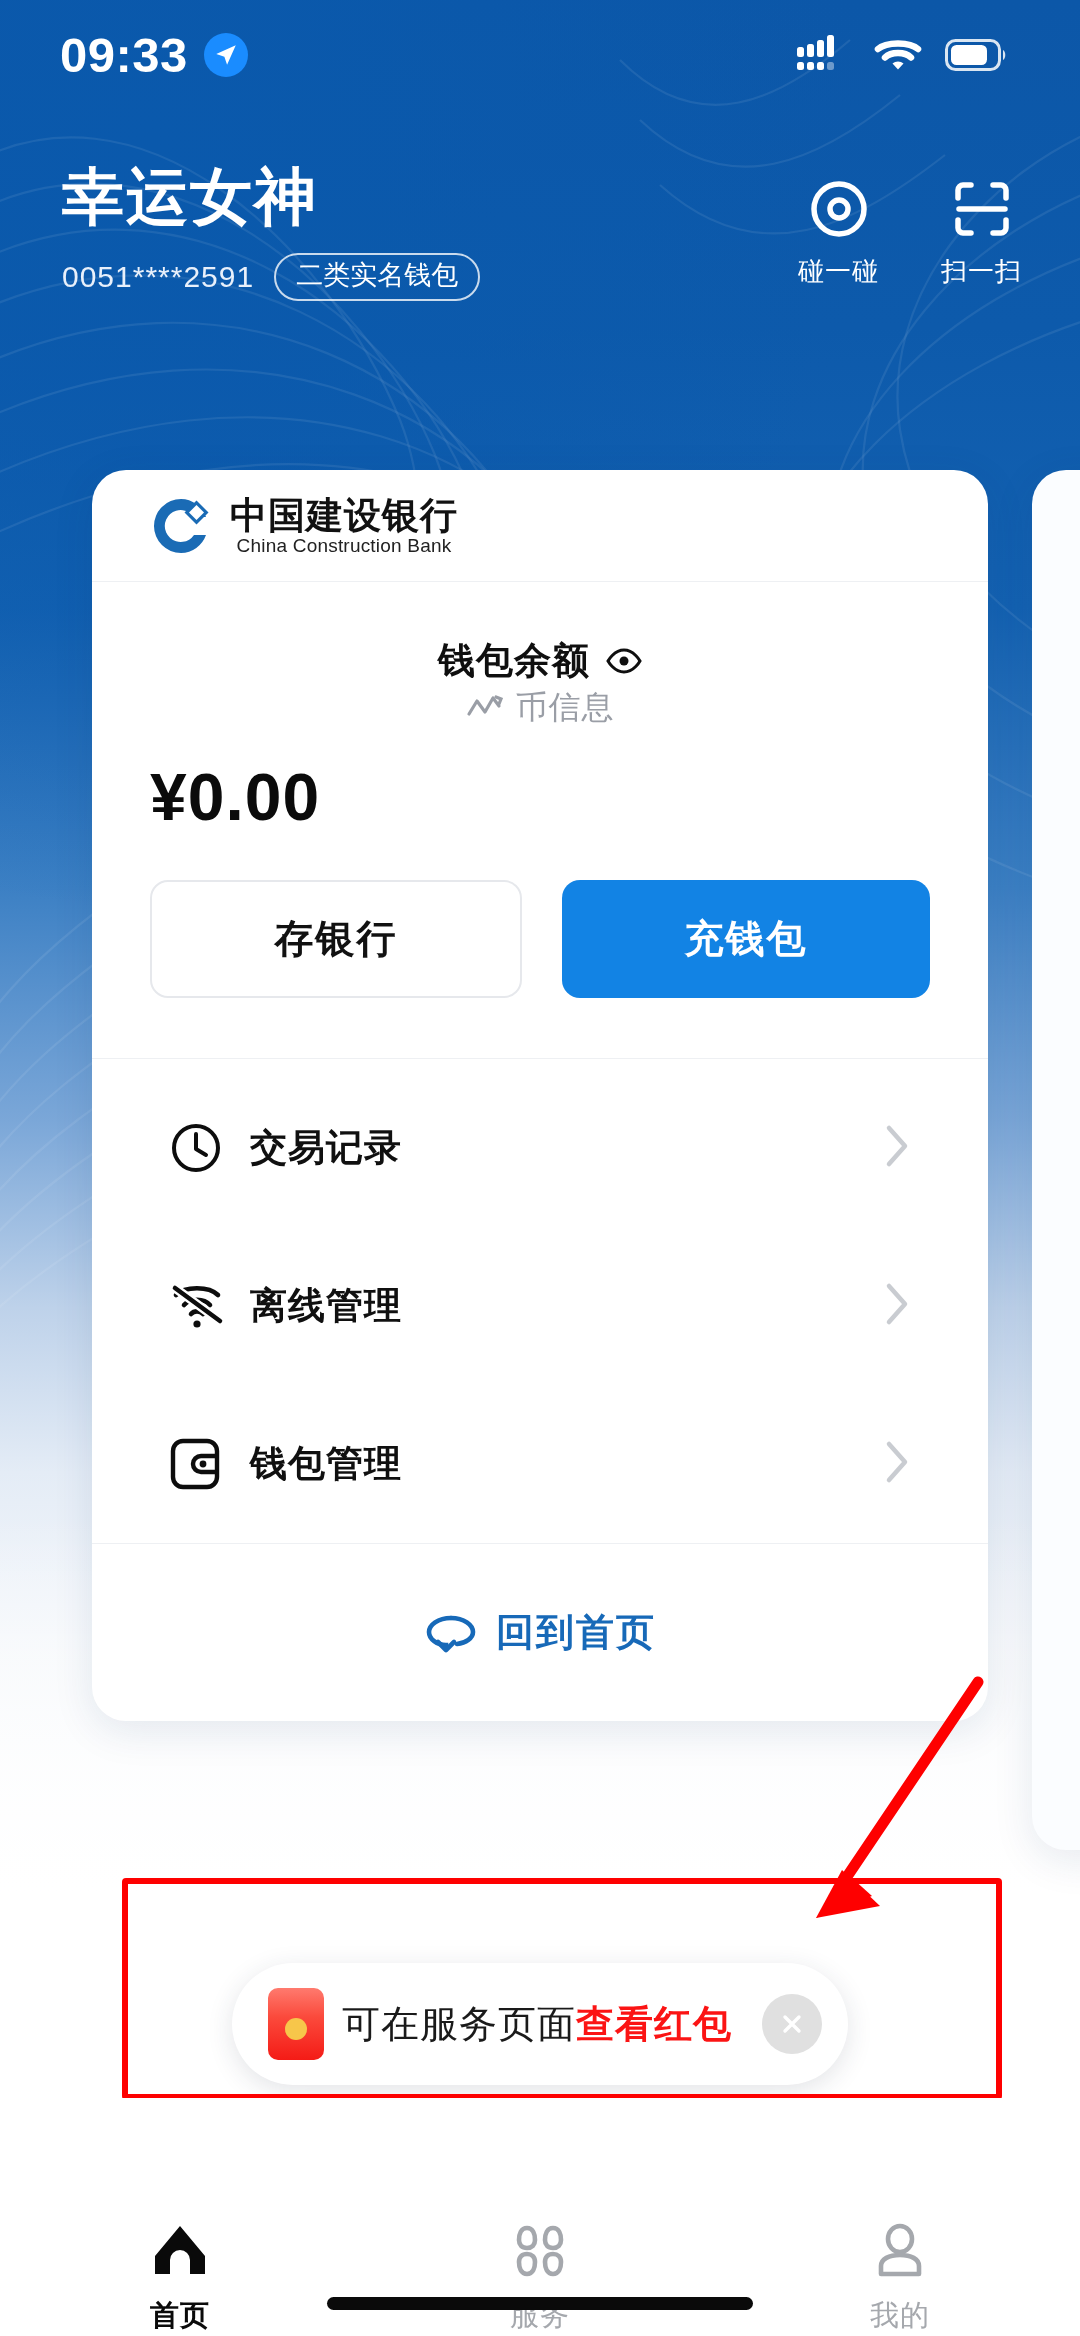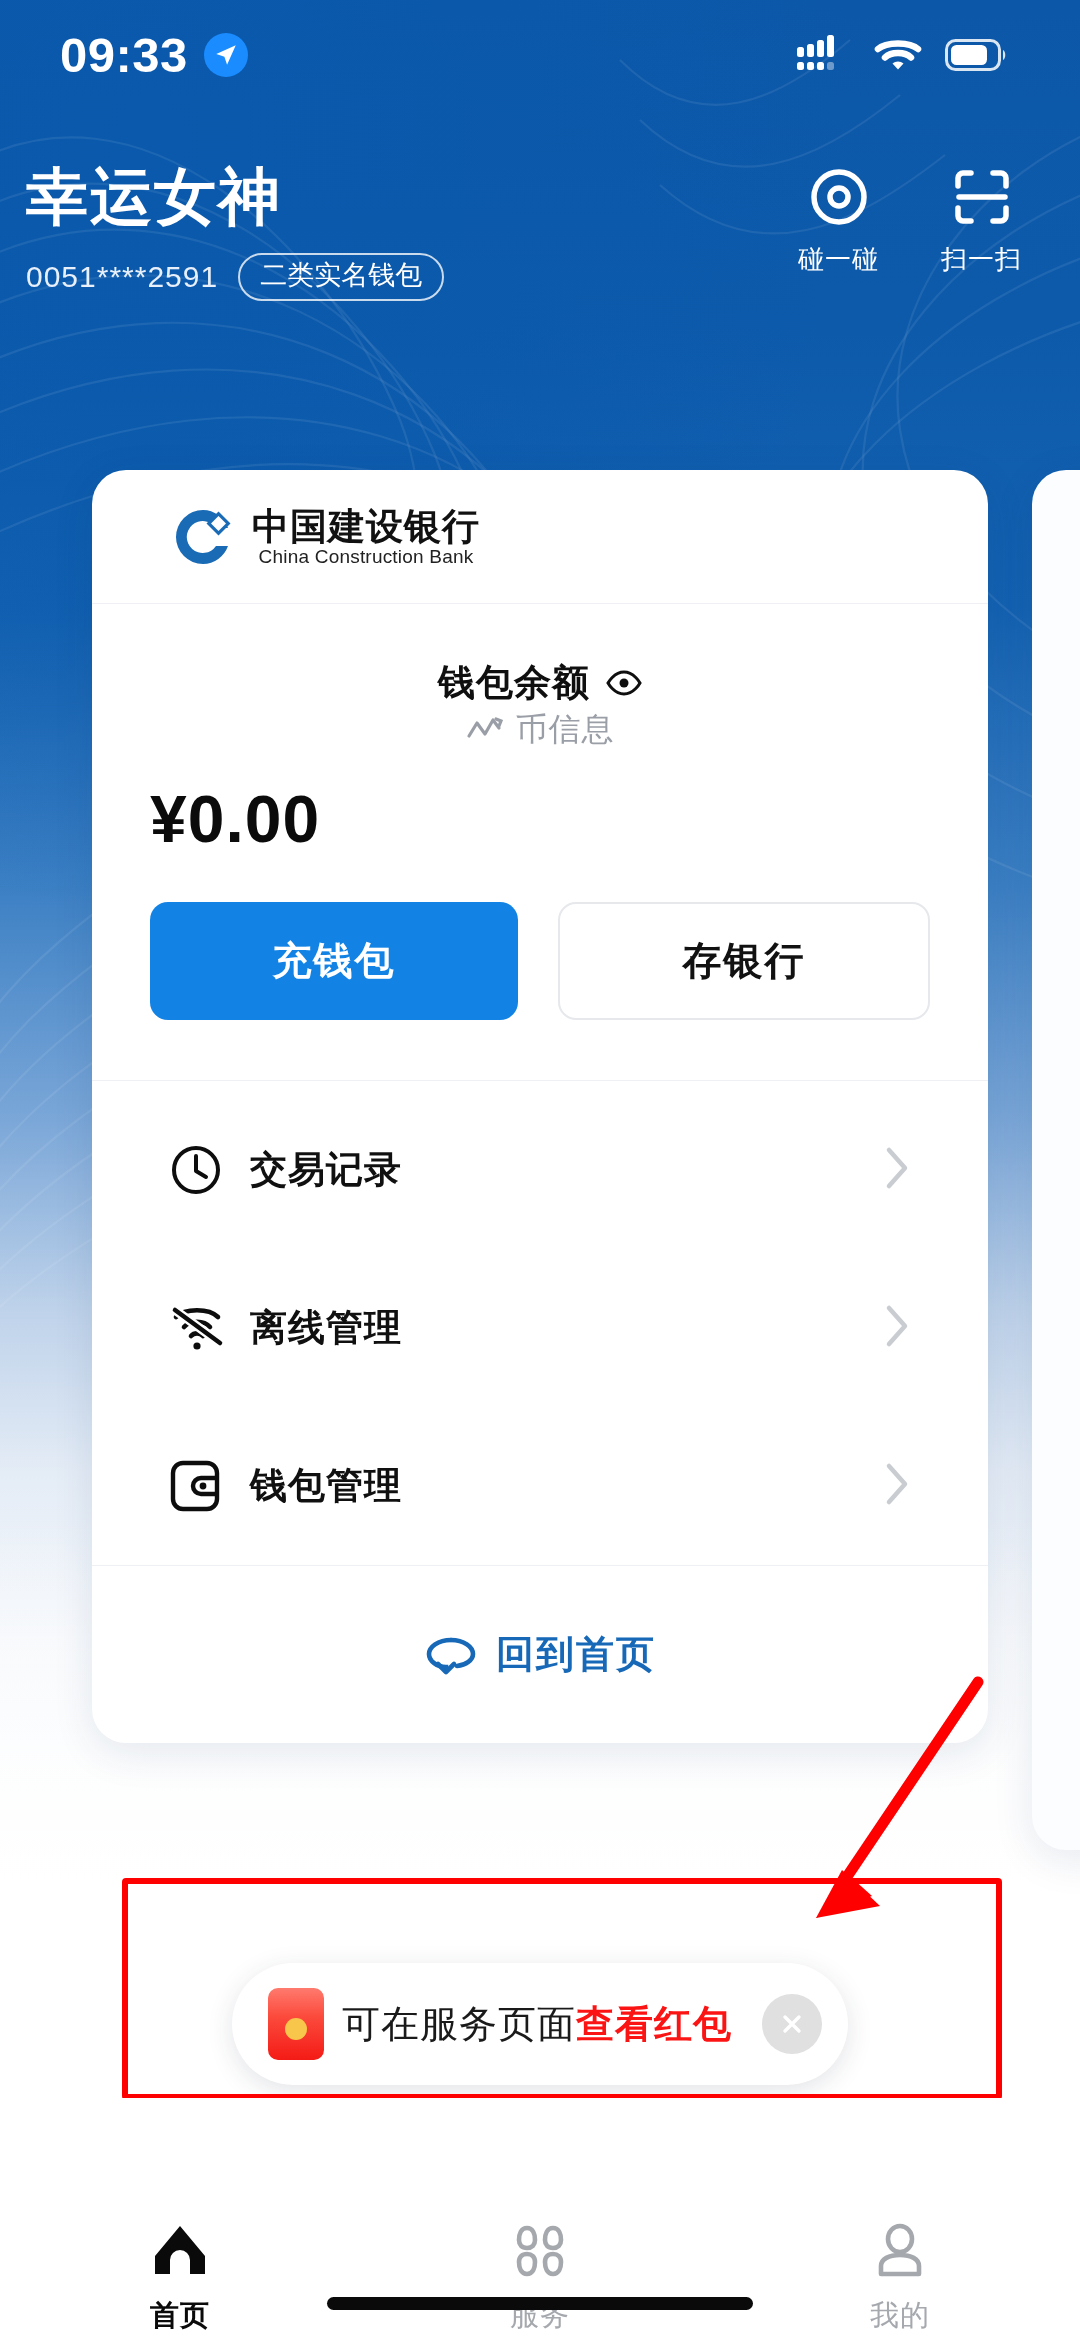--- a/index.html
+++ b/index.html
@@ -46,22 +46,22 @@
   }
   .sb-left { display:flex; align-items:center; gap:16px; }
   .sb-time { font-size:49px; font-weight:700; letter-spacing:.5px; line-height:1; }
   .loc-badge {
     width:44px; height:44px; border-radius:50%; background:#1a8cff;
     display:flex; align-items:center; justify-content:center; flex:none;
   }
   .sb-right { display:flex; align-items:center; gap:22px; }
 
   
-  .header { position:absolute; left:0; right:0; top:152px; padding:0 58px 0 26px;
-            display:flex; justify-content:space-between; align-items:flex-start; }
+  .header { position:absolute; left:0; right:0; top:152px; padding:0 58px 0 62px;
+            display:flex; justify-content:space-between; align-items:center; }
   .hdr-left { padding-top:10px; }
   .hdr-title { color:#fff; font-size:62px; font-weight:700; letter-spacing:2px; line-height:1.12; }
   .hdr-sub { margin-top:22px; display:flex; align-items:center; gap:20px; }
   .hdr-acct { color:#e8f0fb; font-size:30px; letter-spacing:1px; font-weight:400; }
   .hdr-badge {
     border:2px solid rgba(255,255,255,.78); border-radius:30px;
     padding:6px 20px 8px; color:#fff; font-size:27px; line-height:1.1; white-space:nowrap;
   }
   .hdr-actions { display:flex; gap:62px; padding-top:14px; }
   .hdr-act { display:flex; flex-direction:column; align-items:center; gap:14px; }
@@ -72,21 +72,21 @@
     position:absolute; left:92px; top:470px; width:896px;
     background:#fff; border-radius:34px;
     box-shadow:0 10px 40px rgba(17,52,95,.10);
     overflow:hidden;
   }
   .card-peek {
     position:absolute; left:1032px; top:470px; width:200px; height:1380px;
     background:#fbfdff; border-radius:34px;
     box-shadow:0 10px 40px rgba(17,52,95,.10);
   }
-  .card-logo { height:134px; display:flex; align-items:center; padding-left:80px;
+  .card-logo { height:112px; display:flex; align-items:center; padding-left:58px;
                border-bottom:1px solid #eef0f3; }
   .logo-wrap { display:flex; align-items:center; gap:18px; }
   .logo-txt { display:flex; flex-direction:column; gap:2px; }
   .logo-cn { font-size:37px; font-weight:700; color:#111; letter-spacing:1px; line-height:1; }
   .logo-en { font-size:19px; color:#222; letter-spacing:.2px; line-height:1;text-align:center; }
 
   .card-balance { padding:54px 58px 0; }
   .bal-row { display:flex; align-items:center; justify-content:space-between;flex-direction:column; }
   .bal-label-wrap { display:flex; align-items:center; gap:16px; }
   .bal-label { font-size:37px; font-weight:700; color:#0f0f0f; letter-spacing:1px; }
@@ -276,22 +276,22 @@
             <path d="M3 20 L11 7 L19 18 L27 4 L33 12" fill="none" stroke="#9a9ea6" stroke-width="3.2" stroke-linecap="round" stroke-linejoin="round"></path>
             <path d="M30 3 L35 5 L33 10" fill="none" stroke="#9a9ea6" stroke-width="3.2" stroke-linecap="round"></path>
           </svg>
           <div class="coin-info-txt">币信息</div>
         </div>
       </div>
       <div class="bal-amount">¥0.00</div>
     </div>
 
     <div class="btn-row">
+      <div class="btn btn-ghost">存银行</div>
       <div class="btn btn-primary">充钱包</div>
-      <div class="btn btn-ghost">存银行</div>
     </div>
 
     <div class="card-divider"></div>
 
     <div class="menu">
 
       <div class="menu-item">
         <span class="menu-ico">
           <svg width="52" height="52" viewBox="0 0 52 52">
             <circle cx="26" cy="26" r="22" fill="none" stroke="#0d0d0d" stroke-width="4"></circle>

